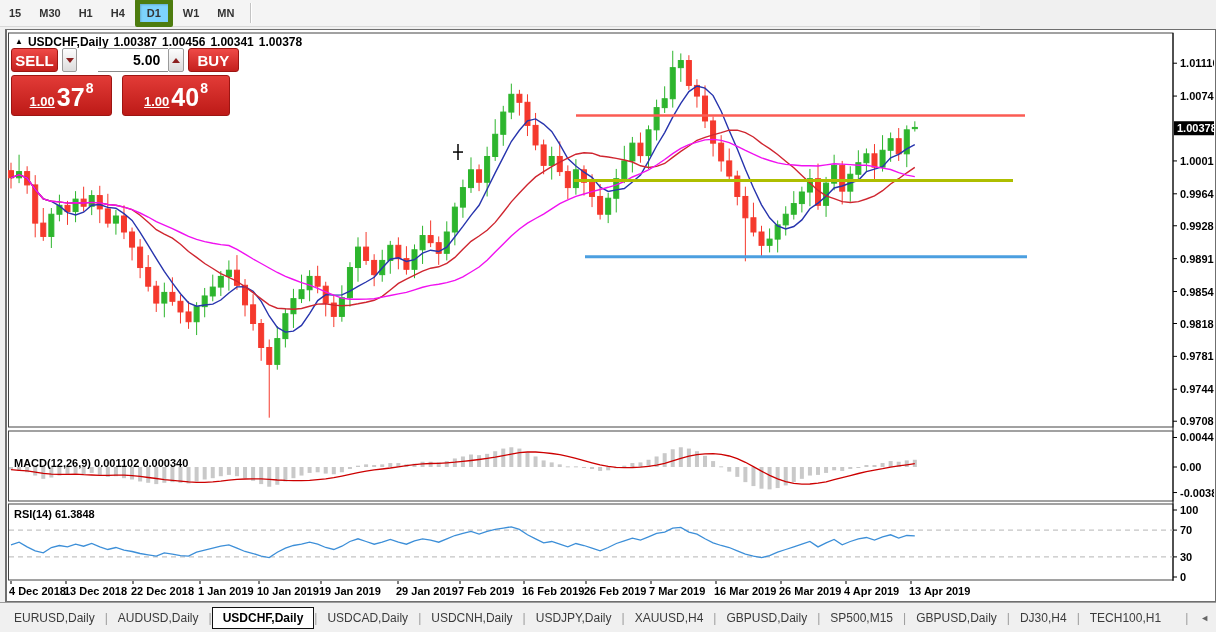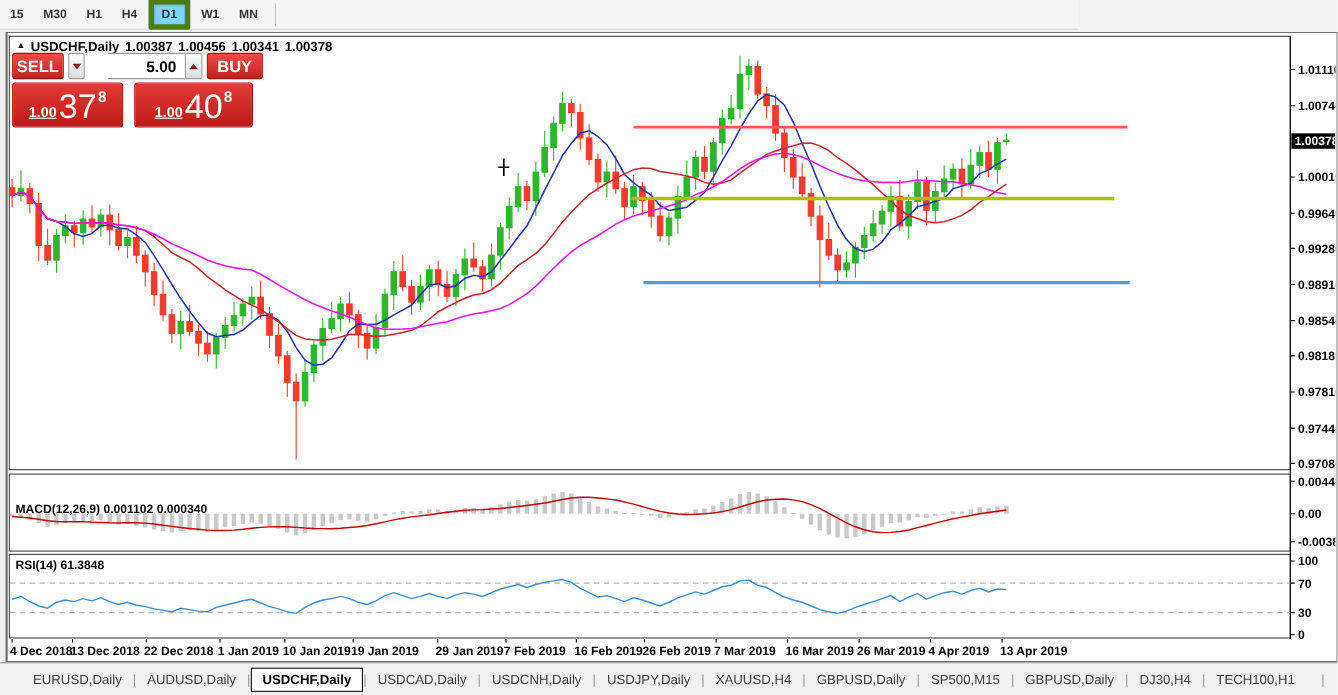--- a/index.html
+++ b/index.html
@@ -44,32 +44,32 @@
     font-family:"Liberation Sans", sans-serif; font-size:14px; font-weight:bold; text-align:right;
     padding-right:8px; color:#000; outline:none;margin-left:21px; }
   #vol-down { margin-left:4px; }
   #trade-row2 { display:flex; margin-top:3px; height:41px; }
   .price-box { background:linear-gradient(#e23b37,#bd1a17); border:1px solid #9d1512; border-radius:3px;
     color:#fff; display:flex; align-items:flex-end; justify-content:center;
     padding-bottom:3px; cursor:pointer; }
   #sell-box { width:101px; }
   #buy-box { width:108px; margin-left:10px; }
   .pb-small { font-size:13px; font-weight:bold; margin-right:2px; line-height:20px;text-decoration:underline; }
-  .pb-big { font-size:31px; font-weight:normal; line-height:30px; }
+  .pb-big { font-size:25px; font-weight:bold; line-height:30px; }
   .pb-sup { font-size:14px; font-weight:bold; position:relative; top:-16px; margin-left:1px; }
 
   
   .pane-label { position:absolute; left:7px; font-size:11px; font-weight:bold; color:#000;
     background:transparent; }
   #macd-label { top:420px;margin-top:7px; }
   #rsi-label  { top:478px; }
 
   
   #tabbar { position:absolute; left:0; top:602px; width:1216px; height:30px; background:#f0f0f0;
-    border-top:1px solid #9c9c9c; display:flex; align-items:center; padding-left:20px; }
+    border-top:1px solid #9c9c9c; display:flex; align-items:center; padding-left:4px; }
   .tab { font-size:12px; color:#3c3c3c; padding:4px 10px; white-space:nowrap; cursor:pointer; }
   .tab.active { background:#ffffff; border:1px solid #111; font-weight:bold; color:#000;
     padding:3px 10px; }
   .tab-sep { color:#9a9a9a; font-size:12px; }
   #tab-arrows { margin-left:14px; display:flex; align-items:center; gap:10px; }
   #tab-arrows .tab-sep { margin-right:2px; }
   .tab-arrow { font-size:9px; color:#222; cursor:pointer; }
   .tab-arrow.dim { color:#666; }
 </style>
 </head>

